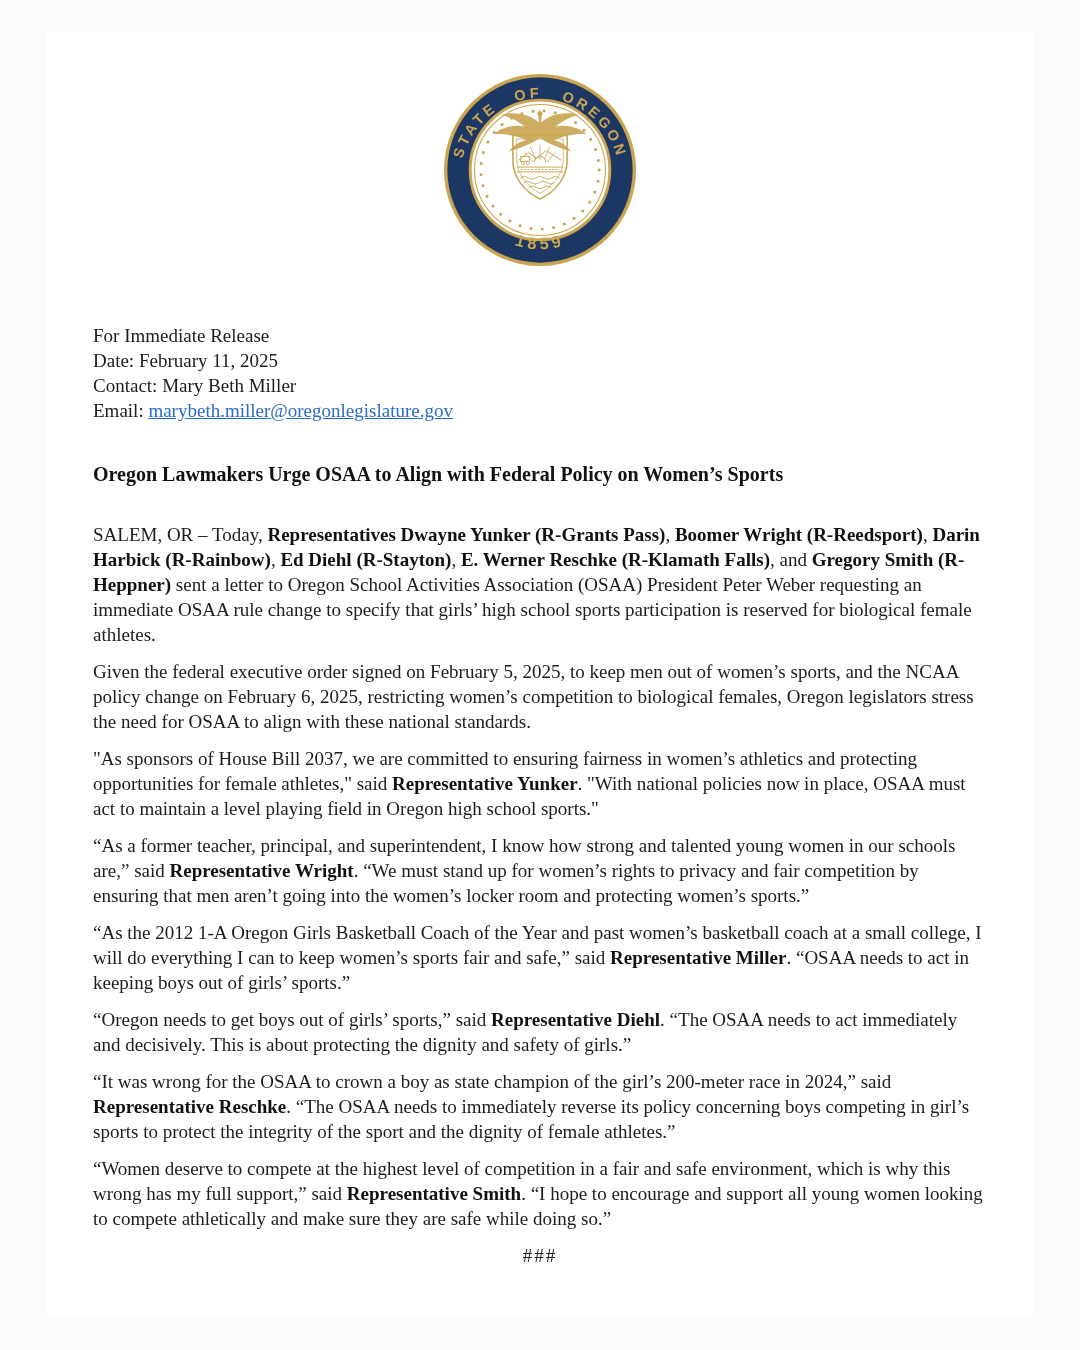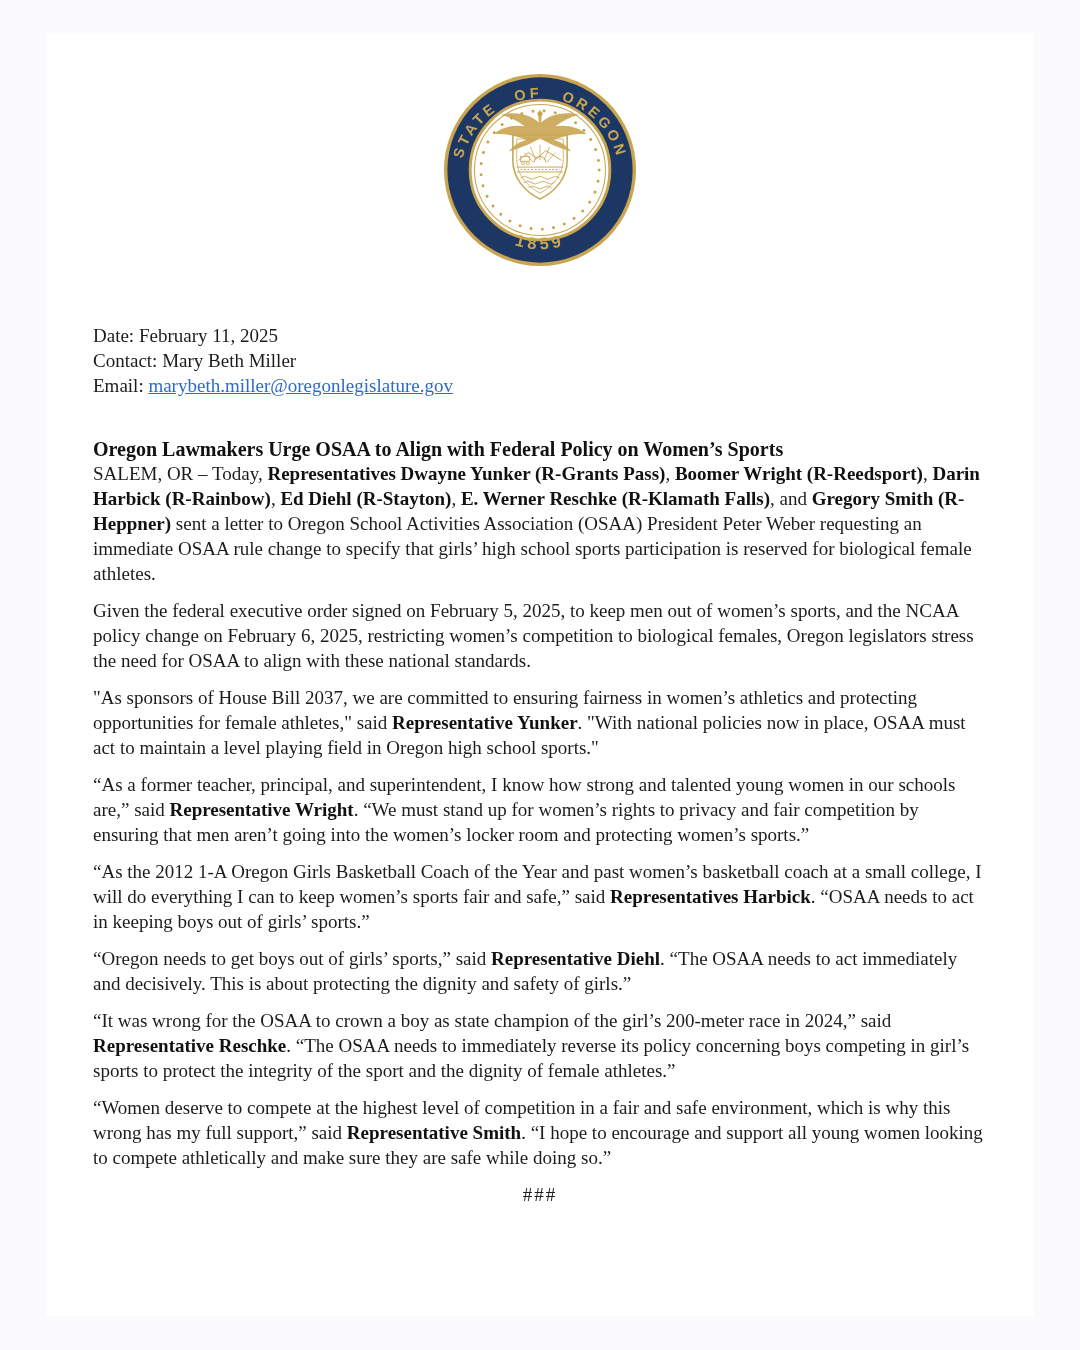--- a/index.html
+++ b/index.html
@@ -36,21 +36,21 @@
   .release-info a {
     color: #2b6cc8;
   }
   .headline {
     margin: 40px 0 0 0;
     text-align: left;
     font-size: 20px;
     font-weight: bold;
     color: #111;
   }
-  .body-text { }
+  .body-text { margin-top: 36px; }
   .body-text p {
     margin: 0 0 12px 0;
     font-size: 19px;
     line-height: 25px;
     text-align: left;
   }
   .body-text b { color: #111; }
   .end-mark {
     margin-top: 14px;
     text-align: center;
@@ -120,36 +120,37 @@
 
           <path d="M80 108 q4 -3 8 0 q4 3 8 0 q4 -3 8 0 q4 3 8 0 q4 -3 8 0" fill="none" stroke="#c9a551" stroke-width="0.9"></path>
           <path d="M83 113 q4 -3 8 0 q4 3 8 0 q4 -3 8 0 q4 3 8 0" fill="none" stroke="#c9a551" stroke-width="0.9"></path>
           <path d="M88 118 q4 -3 8 0 q4 3 8 0 q4 -3 8 0" fill="none" stroke="#c9a551" stroke-width="0.9"></path>
         </g>
       </svg>
     </div>
 
 
     <div class="release-info">
+      <div>For Immediate Release</div>
       <div>Date: February 11, 2025</div>
       <div>Contact: Mary Beth Miller</div>
       <div>
         <span>Email:</span>
         <a href="#">marybeth.miller@oregonlegislature.gov</a>
       </div>
     </div>
 
     <h1 class="headline">Oregon Lawmakers Urge OSAA to Align with Federal Policy on Women’s Sports</h1>
 
     <div class="body-text">
       <p><span>SALEM, OR – Today, </span><b>Representatives Dwayne Yunker (R-Grants Pass)</b><span>, </span><b>Boomer Wright (R-Reedsport)</b><span>, </span><b>Darin Harbick (R-Rainbow)</b><span>, </span><b>Ed Diehl (R-Stayton)</b><span>, </span><b>E. Werner Reschke (R-Klamath Falls)</b><span>, and </span><b>Gregory Smith (R-Heppner)</b><span> sent a letter to Oregon School Activities Association (OSAA) President Peter Weber requesting an immediate OSAA rule change to specify that girls’ high school sports participation is reserved for biological female athletes.</span></p>
       <p><span>Given the federal executive order signed on February 5, 2025, to keep men out of women’s sports, and the NCAA policy change on February 6, 2025, restricting women’s competition to biological females, Oregon legislators stress the need for OSAA to align with these national standards.</span></p>
       <p><span>"As sponsors of House Bill 2037, we are committed to ensuring fairness in women’s athletics and protecting opportunities for female athletes," said </span><b>Representative Yunker</b><span>. "With national policies now in place, OSAA must act to maintain a level playing field in Oregon high school sports."</span></p>
       <p><span>“As a former teacher, principal, and superintendent, I know how strong and talented young women in our schools are,” said </span><b>Representative Wright</b><span>. “We must stand up for women’s rights to privacy and fair competition by ensuring that men aren’t going into the women’s locker room and protecting women’s sports.”</span></p>
-      <p><span>“As the 2012 1-A Oregon Girls Basketball Coach of the Year and past women’s basketball coach at a small college, I will do everything I can to keep women’s sports fair and safe,” said </span><b>Representatives Harbick</b><span>. “OSAA needs to act in keeping boys out of girls’ sports.”</span></p>
+      <p><span>“As the 2012 1-A Oregon Girls Basketball Coach of the Year and past women’s basketball coach at a small college, I will do everything I can to keep women’s sports fair and safe,” said </span><b>Representative Miller</b><span>. “OSAA needs to act in keeping boys out of girls’ sports.”</span></p>
       <p><span>“Oregon needs to get boys out of girls’ sports,” said </span><b>Representative Diehl</b><span>. “The OSAA needs to act immediately and decisively. This is about protecting the dignity and safety of girls.”</span></p>
       <p><span>“It was wrong for the OSAA to crown a boy as state champion of the girl’s 200-meter race in 2024,” said </span><b>Representative Reschke</b><span>. “The OSAA needs to immediately reverse its policy concerning boys competing in girl’s sports to protect the integrity of the sport and the dignity of female athletes.”</span></p>
       <p><span>“Women deserve to compete at the highest level of competition in a fair and safe environment, which is why this wrong has my full support,” said </span><b>Representative Smith</b><span>. “I hope to encourage and support all young women looking to compete athletically and make sure they are safe while doing so.”</span></p>
     </div>
 
     <div class="end-mark">###</div>
 
   </div>
 </div>
 

